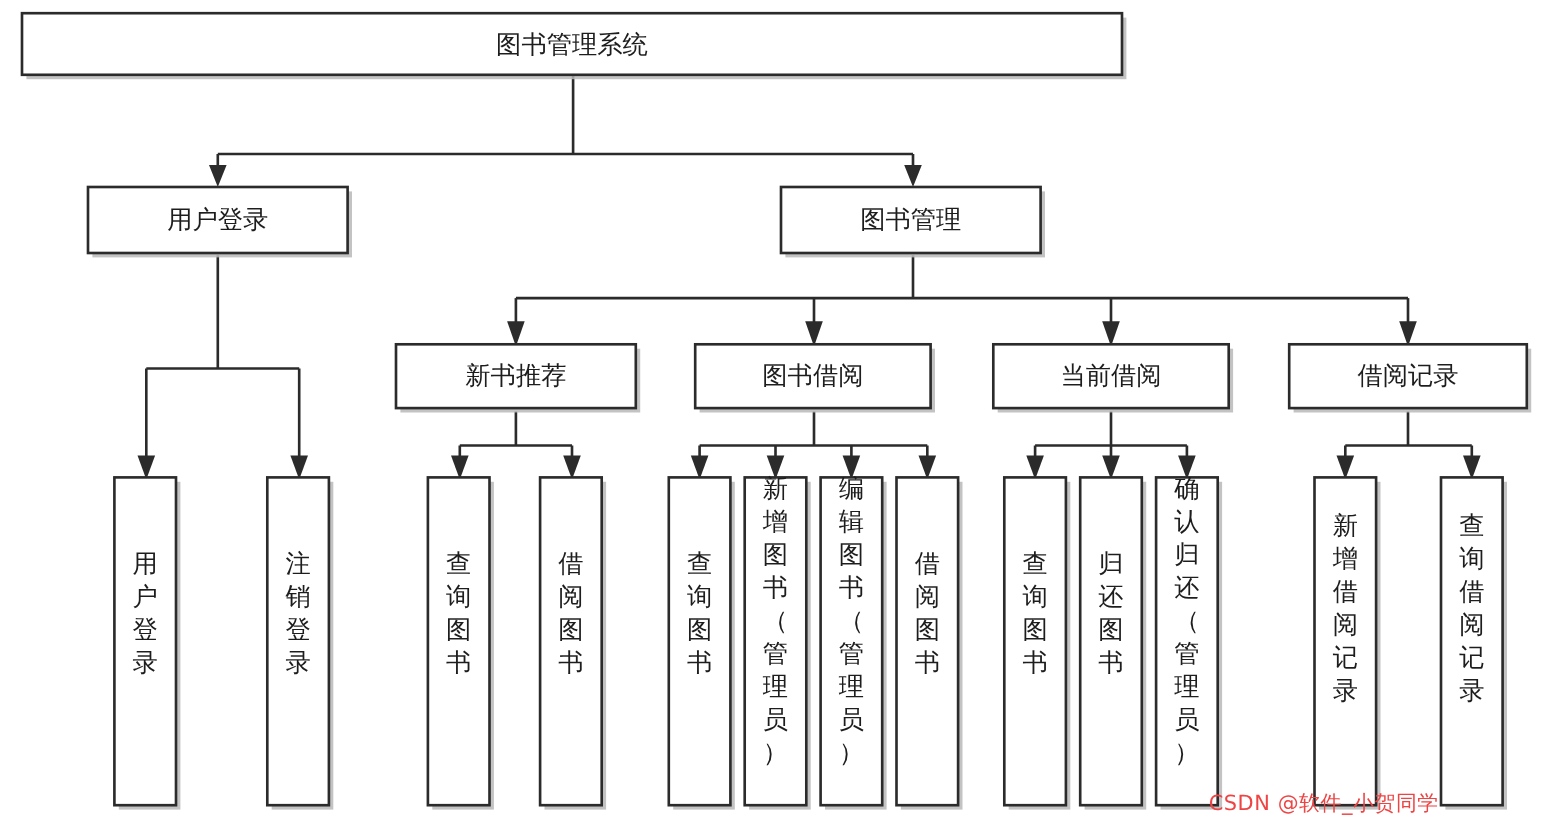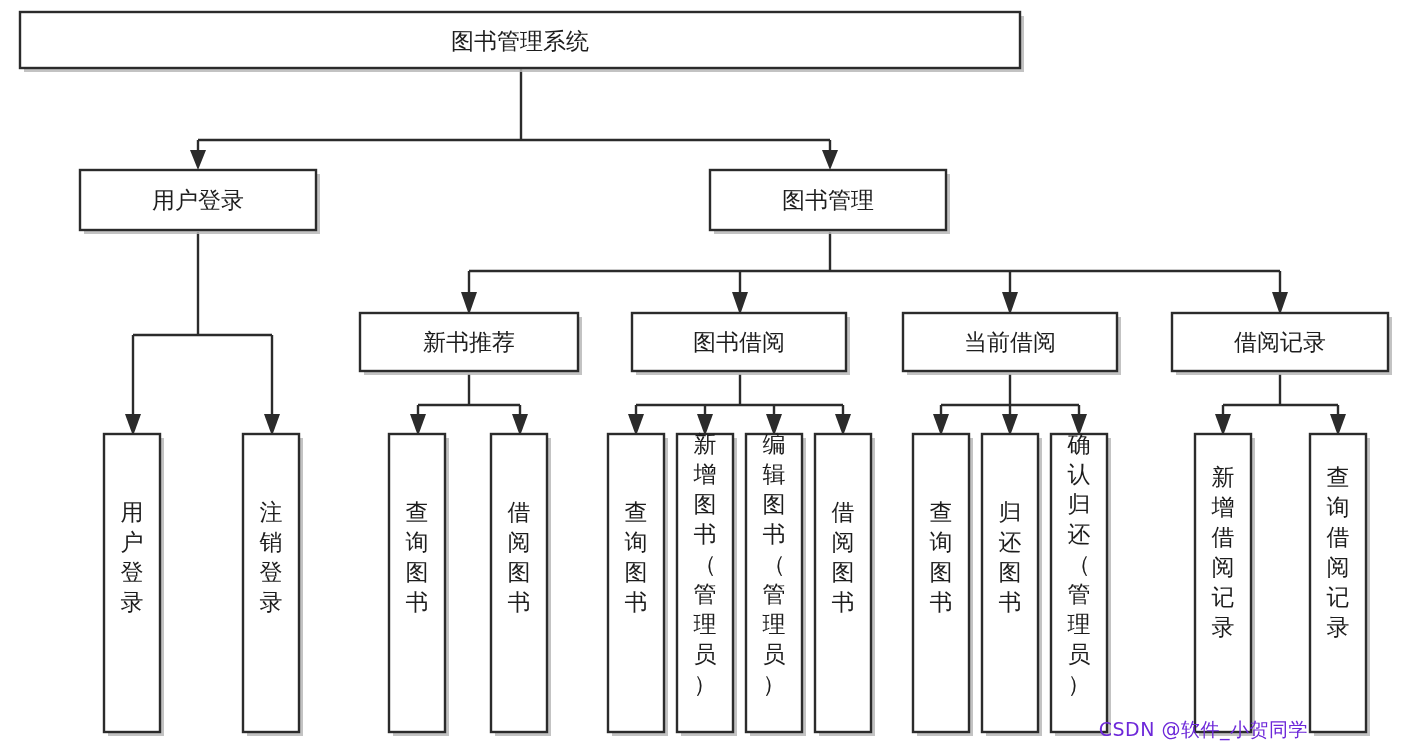--- a/index.html
+++ b/index.html
@@ -58,21 +58,21 @@
     font-family: "DejaVu Sans", "Liberation Sans", sans-serif;
     font-size: 23px;
     text-anchor: middle;
   }
   .watermark {
     position: absolute;
     right: 12px;
     bottom: 4px;
     font-family: "DejaVu Sans", "Liberation Sans", sans-serif;
     font-size: 19px;
-    color: #6d28d9;
+    color: #ef4444;
     letter-spacing: 0.5px;
     white-space: nowrap;
     user-select: none;
   }
 </style>
 </head>
 <body>
 
 <div id="diagram-root">
   <svg class="diagram" viewBox="0 0 1405 747" xmlns="http://www.w3.org/2000/svg">

